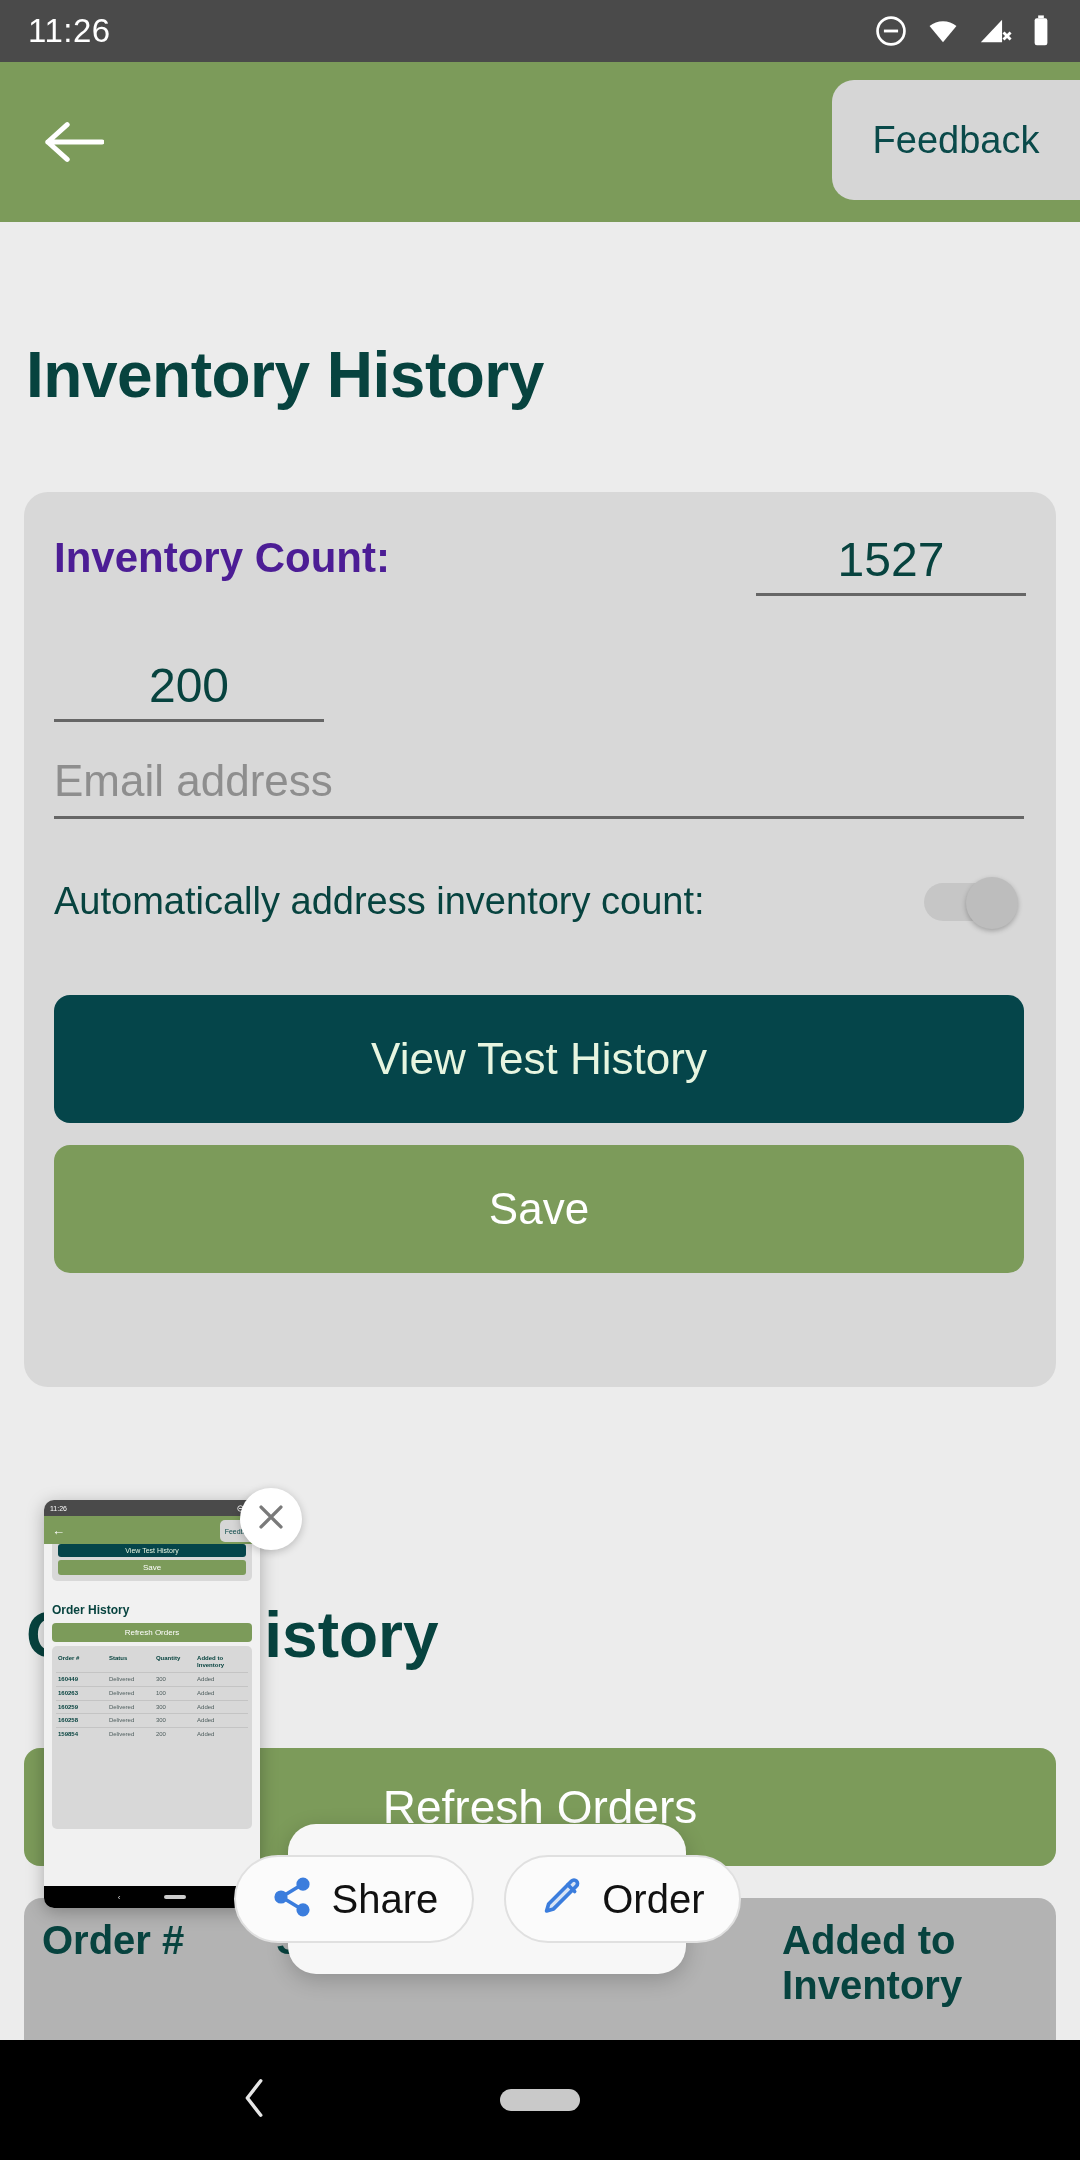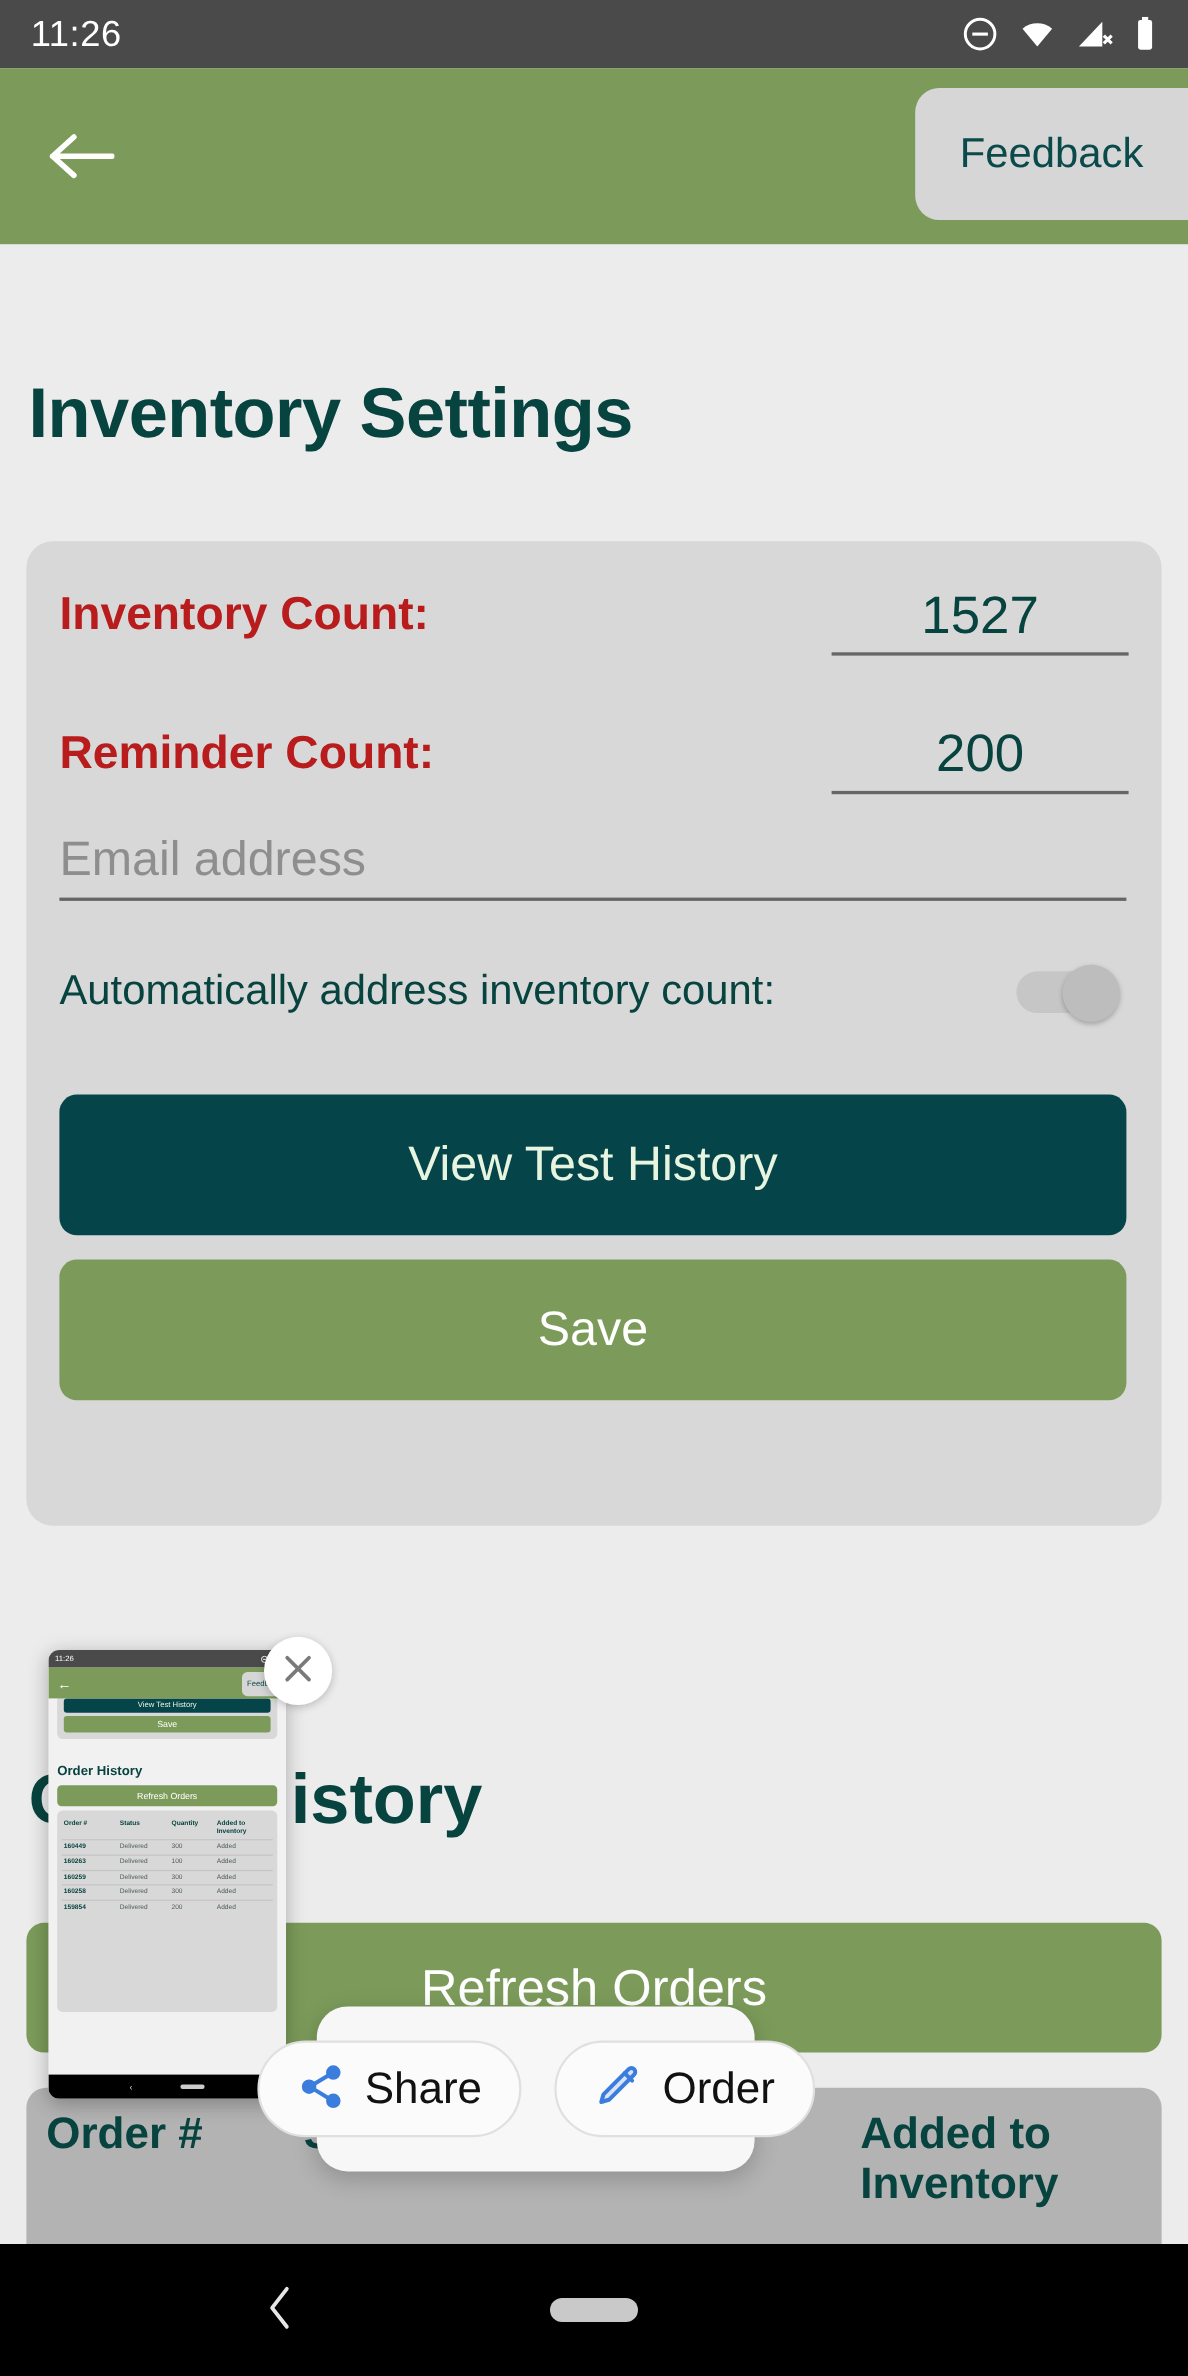--- a/index.html
+++ b/index.html
@@ -46,21 +46,21 @@
   }
 
   
   .settings-card {
     position: absolute; left: 24px; top: 492px;
     width: 1032px; height: 895px;
     background: #d8d8d8; border-radius: 24px;
     padding: 40px 30px 0 30px;
   }
   .field-row { display: flex; align-items: flex-end; justify-content: space-between; }
-  .field-label { font-size: 42px; font-weight: 700; color: #b91c1c; padding-bottom: 14px; }
+  .field-label { font-size: 42px; font-weight: 700; color: #4c1d95; padding-bottom: 14px; }
   .field-value-wrap {
     width: 270px; border-bottom: 3px solid #666; text-align: center; padding-bottom: 6px;
   }
   .field-value { font-size: 48px; color: #07433f; text-align: center; }
   .row-gap { height: 62px; }
 
   .email-wrap {
     margin-top: 34px; width: 970px; border-bottom: 3px solid #666; padding-bottom: 10px;
   }
   .email-placeholder { font-size: 44px; color: #8e8e8e; }
@@ -240,35 +240,34 @@
     <div class="back-arrow">
       <svg width="62" height="48" viewBox="0 0 32 24">
           <path d="M13 3 L3 12 L13 21 M3 12 L31 12" stroke="#ffffff" stroke-width="2.6" fill="none" stroke-linecap="round" stroke-linejoin="round"></path>
         </svg>
     </div>
     <div class="feedback-btn">
       <span>Feedback</span>
     </div>
   </div>
 
-  <div class="page-title">Inventory Settings</div>
+  <div class="page-title">Inventory History</div>
 
   <div class="settings-card">
 
     <div class="field-row">
       <div class="field-label">Inventory Count:</div>
       <div class="field-value-wrap">
         <span class="field-value">1527</span>
       </div>
     </div>
 
     <div class="row-gap"></div>
 
     <div class="field-row">
-      <div class="field-label">Reminder Count:</div>
       <div class="field-value-wrap">
         <span class="field-value">200</span>
       </div>
     </div>
 
     <div class="email-wrap">
       <span class="email-placeholder">Email address</span>
     </div>
 
     <div class="auto-row">

